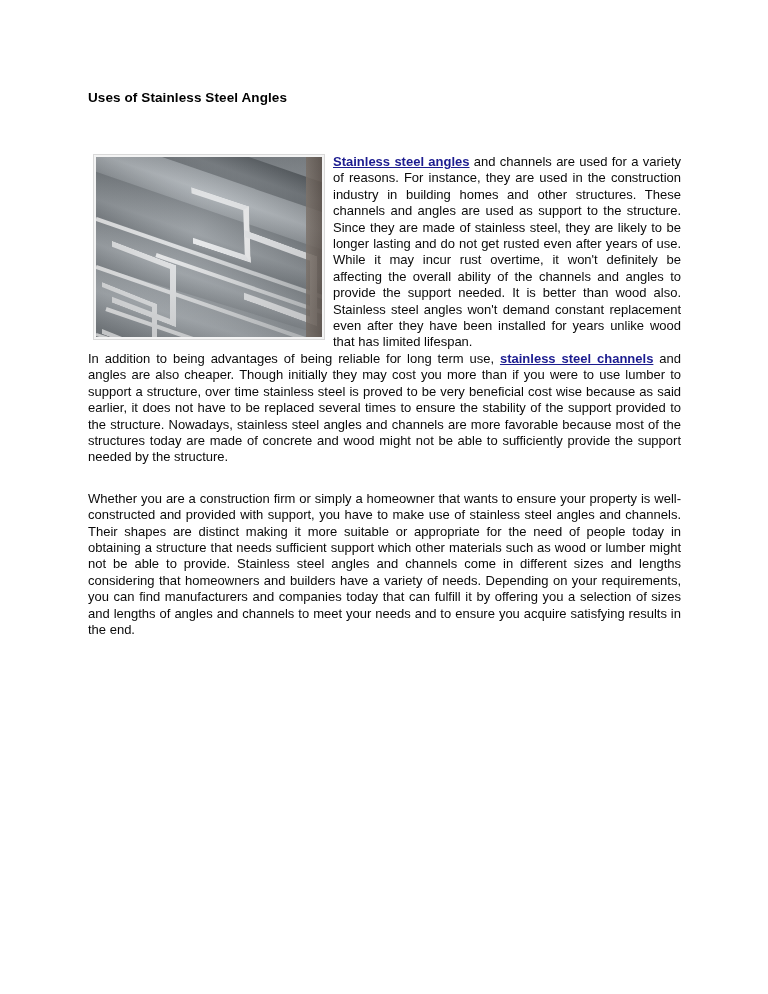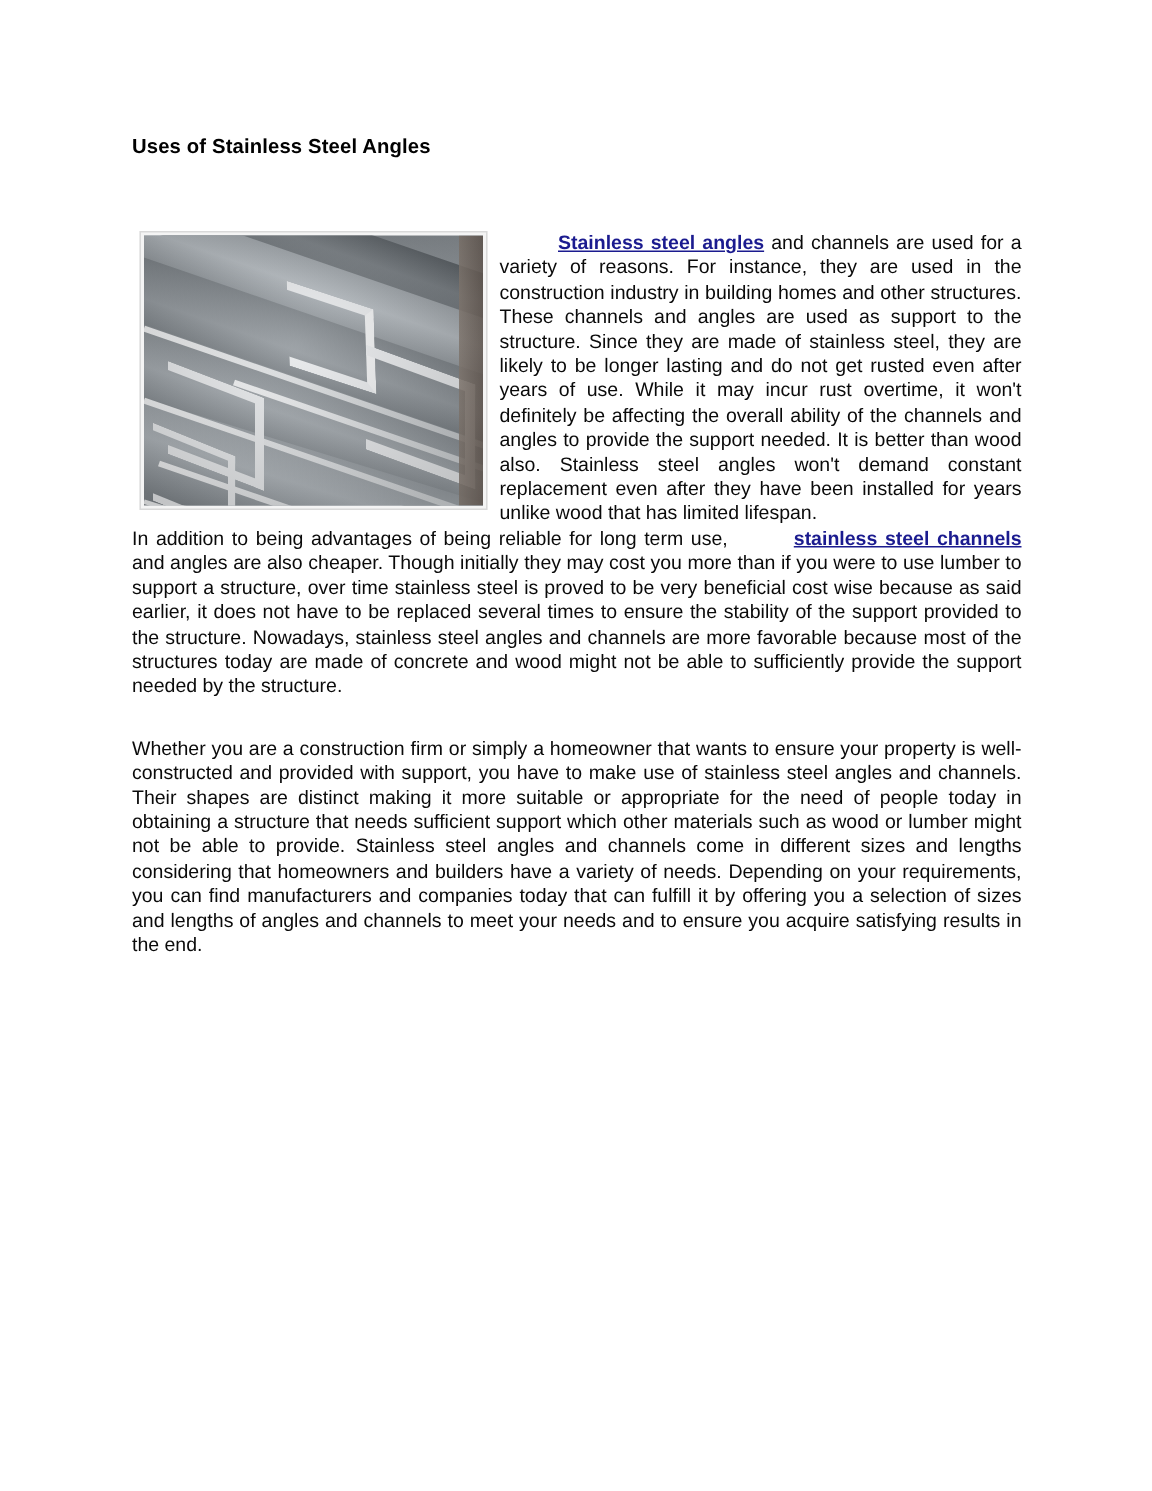--- a/index.html
+++ b/index.html
@@ -179,21 +179,20 @@
   p.body + p.body {
     margin-top: 25px;
   }
   p.wrap-first {
     margin: 0;
   }
 
   a.doclink {
     color: #1b1b8f;
     font-weight: bold;
-    margin-left: 39px;
   }
 
   .clearfix::after {
     content: "";
     display: block;
     clear: both;
   }
 </style>
 </head>
 <body>

